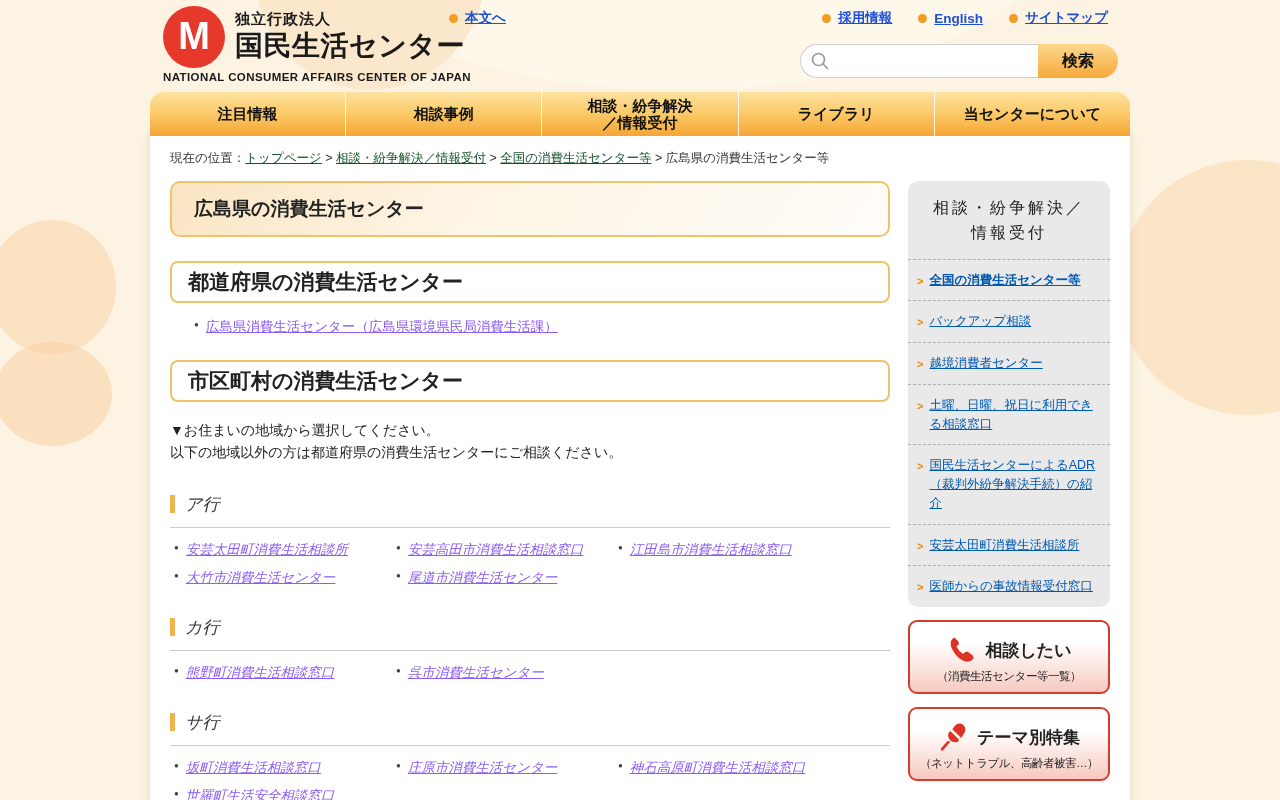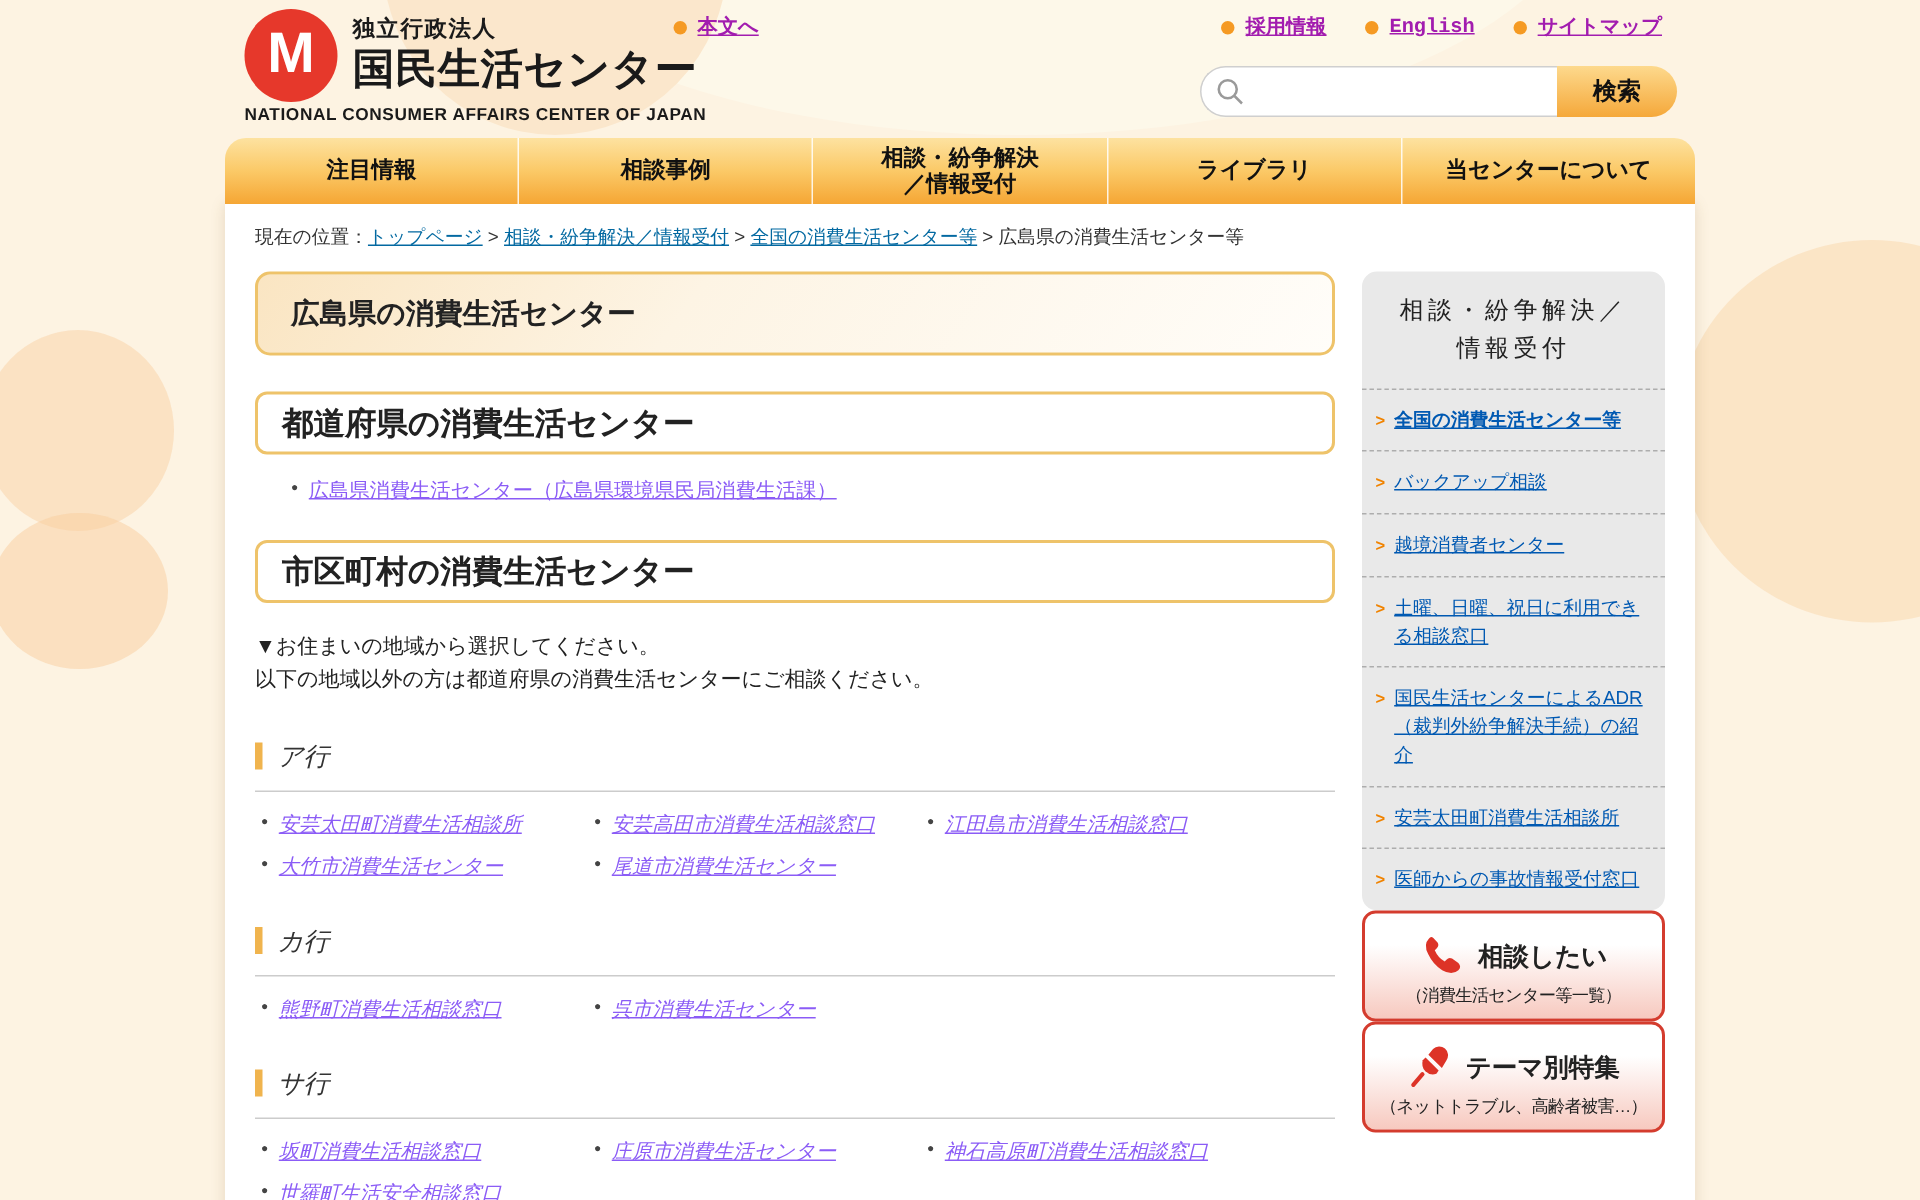--- a/index.html
+++ b/index.html
@@ -24,21 +24,21 @@
   .logo-row { display:flex; align-items:flex-start; }
   .logo-mark { width:62px; height:62px; border-radius:50%; background:#e6382b;
     display:flex; align-items:center; justify-content:center; flex:0 0 62px; }
   .logo-mark span { color:#fff; font-weight:bold; font-size:38px; line-height:1; transform:translateY(-1px); }
   .logo-txt { margin-left:10px; padding-top:4px; }
   .logo-type { font-size:15px; font-weight:bold; color:#1a1a1a; letter-spacing:1px; }
   .logo-name { font-size:28px; font-weight:bold; color:#1a1a1a; letter-spacing:0.5px; line-height:1.2; }
   .logo-en { font-size:11.5px; font-weight:bold; color:#1a1a1a; letter-spacing:0.4px; margin-top:3px; }
   .bullet-link { display:flex; align-items:center; font-size:13.5px; font-weight:bold; }
   .bullet-link .dot { width:9px; height:9px; border-radius:50%; background:#f59a23; margin-right:7px; flex:0 0 9px; }
-  .bullet-link a { color:#a21caf;font-family:Liberation Mono, monospace; }
+  .bullet-link a { color:#1d4ed8; }
   #skip-link { position:absolute; left:449px; top:9px; }
   #top-links { position:absolute; right:172px; top:9px; display:flex; gap:26px; list-style:none; }
   .searchbar { position:absolute; left:800px; top:44px; width:318px; height:34px; display:flex; }
   .searchbar input { flex:1; border:1px solid #cfcfcf; border-right:none; border-radius:17px 0 0 17px;
     padding:0 8px 0 34px; font-size:14px; background:#fff; outline:none; }
   .search-glyph { position:absolute; left:10px; top:7px; width:20px; height:20px; }
   .searchbar button { width:80px; border:none; border-radius:0 17px 17px 0; cursor:pointer;
     background:linear-gradient(180deg,#fdd98d,#f5a83a); font-size:16px; font-weight:bold; color:#111;
     font-family:inherit; }
 
@@ -47,21 +47,21 @@
     display:flex; border-radius:14px 14px 0 0; overflow:hidden;
     background:linear-gradient(180deg,#fde2a0 0%,#fbc967 50%,#f5a634 100%); }
   .nav-tab { flex:1; display:flex; align-items:center; justify-content:center; text-align:center;
     font-size:15px; font-weight:bold; color:#111; line-height:1.15; white-space:pre-line; cursor:pointer; }
   .nav-tab + .nav-tab { border-left:1px solid rgba(255,255,255,.85); }
 
   
   .content { position:absolute; left:150px; top:136px; width:980px; height:680px; background:#fff; z-index:2;
     box-shadow:0 0 9px rgba(120,90,40,.18); padding:0 20px; }
   .breadcrumb { padding-top:14px; font-size:12.5px; color:#333; }
-  .breadcrumb a { color:#0369a1; }
+  .breadcrumb a { color:#14532d; }
   .columns { display:flex; margin-top:14px; }
   .main-col { width:720px; }
   .side-col { width:202px; margin-left:18px; }
 
   .h1-box { height:56px; border:2px solid #eec36a; border-radius:10px;
     background:linear-gradient(125deg,#fae5c2 0%,#fdf4e4 40%,#fffdf9 100%);
     display:flex; align-items:center; padding-left:22px; font-size:19px; color:#222; }
   .h2-box { height:42px; border:2px solid #eec36a; border-radius:8px; background:#fff; margin-top:24px;
     display:flex; align-items:center; padding-left:16px; font-size:21px; color:#222; }
   .pref-list { list-style:none; margin:15px 0 0 24px; font-size:13.5px; }
@@ -80,21 +80,21 @@
   .side-panel { background:#e9e9e9; border-radius:10px; overflow:hidden; }
   .side-title { text-align:center; font-size:16px; color:#222; letter-spacing:3px;
     line-height:1.55; padding:15px 4px 13px; }
   #side-items { list-style:none; }
   #side-items li { border-top:1px dashed #adadad; padding:11px 8px 11px 9px;
     display:flex; align-items:flex-start; font-size:12.5px; line-height:1.5; }
   .side-arrow { color:#f08300; font-weight:bold; font-size:11px; margin:2px 6px 0 0; flex:0 0 auto; }
   #side-items a { color:#0059b2; }
   #side-items li.current a { font-weight:bold; }
 
-  .banner { height:74px; border:2px solid #d43c2e; border-radius:9px;
+  .banner { margin-top:13px; height:74px; border:2px solid #d43c2e; border-radius:9px;
     background:linear-gradient(180deg,#ffffff 30%,#f7c9bf 100%);
     text-align:center; padding-top:13px; cursor:pointer; position:relative; }
   .banner-top { display:flex; align-items:center; justify-content:center; gap:9px; }
   .banner-title { font-size:17px; font-weight:bold; color:#222; }
   .banner-sub { font-size:11.5px; color:#222; margin-top:4px; letter-spacing:-0.5px; }
   .banner svg { width:30px; height:30px; }
 </style>
 </head>
 <body>
 

